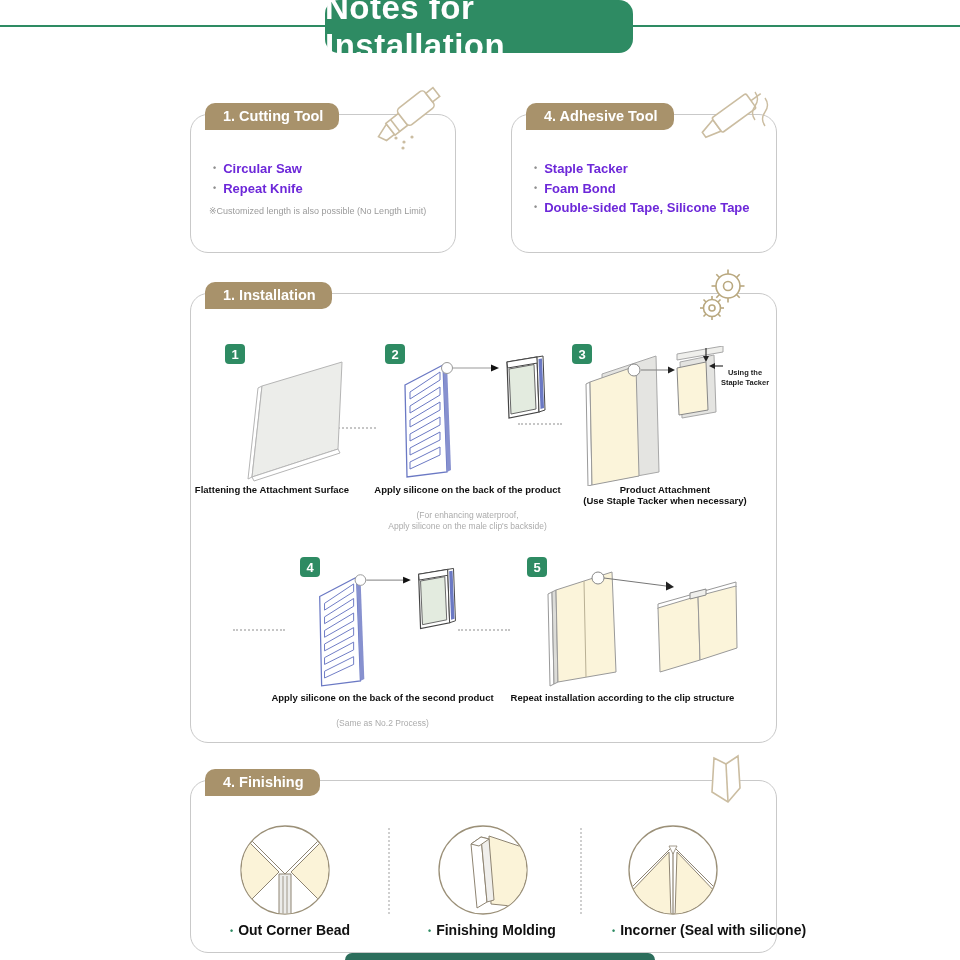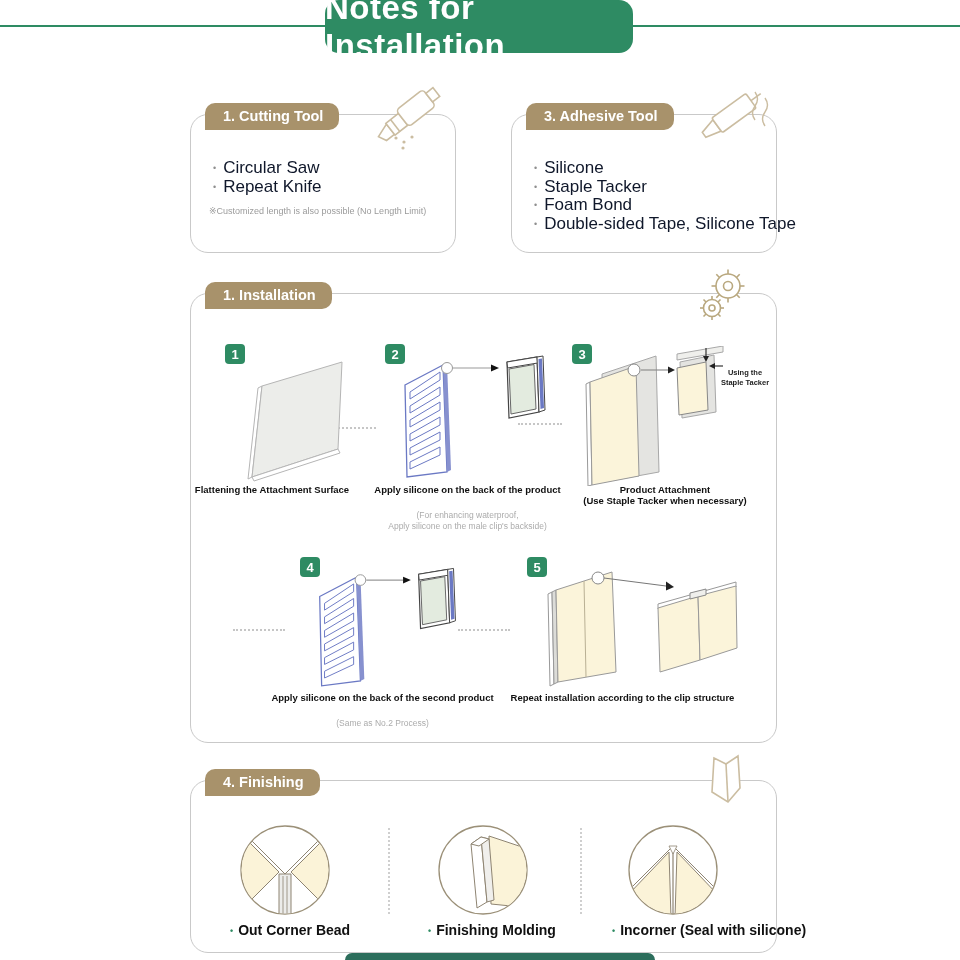--- a/index.html
+++ b/index.html
@@ -10,21 +10,21 @@
              border-radius:14px;display:flex;align-items:center;justify-content:center;z-index:2;}
   .title-box span{color:#fff;font-weight:bold;font-size:33px;letter-spacing:.5px;}
   .panel{position:absolute;border:1.5px solid #c9c9c9;border-radius:18px;background:#fff;z-index:1;}
   .badge{position:absolute;top:-12px;left:14px;background:#a8926b;color:#fff;font-weight:bold;
          font-size:14.5px;padding:5px 16px 6px 18px;border-radius:10px 10px 10px 0;z-index:3;white-space:nowrap;}
   #box1{left:190px;top:114px;width:264px;height:137px;}
   #box2{left:511px;top:114px;width:264px;height:137px;}
   #box3{left:190px;top:293px;width:585px;height:448px;}
   #box4{left:190px;top:780px;width:585px;height:171px;}
   .tool-list{position:absolute;left:22px;top:44px;margin:0;padding:0;list-style:none;}
-  .tool-list li{font-weight:normal;font-size:17px;color:#0f172a;line-height:18.5px;white-space:nowrap;}
+  .tool-list li{font-weight:bold;font-size:13px;color:#6d28d9;line-height:18.5px;white-space:nowrap;}
   .tool-list li::before{content:"•";color:#8f8f8f;font-size:9px;vertical-align:2px;margin-right:7px;}
   .note{margin-top:4px;font-size:9px;font-weight:normal;color:#9b9b9b;white-space:nowrap;}
   .step-num{position:absolute;width:20px;height:20px;background:#2e8b63;border-radius:4px;color:#fff;
             font-weight:bold;font-size:13px;display:flex;align-items:center;justify-content:center;z-index:4;}
   .illus{position:absolute;z-index:2;}
   .cap{position:absolute;font-weight:bold;font-size:9.5px;color:#101010;text-align:center;
        line-height:11px;z-index:3;}
   .sub{font-weight:normal;font-size:8.5px;color:#ababab;line-height:10.5px;margin-top:15px;}
   .dots-h{position:absolute;border-top:2px dotted #c6c6c6;z-index:1;}
   .dots-v{position:absolute;border-left:2px dotted #cfcfcf;z-index:1;}
@@ -64,23 +64,22 @@
     </g>
     <g fill="#cbbda1" stroke="none">
       <circle cx="28" cy="56" r="1.6"></circle>
         <circle cx="36" cy="60" r="1.6"></circle>
       <circle cx="44" cy="55" r="1.6"></circle>
         <circle cx="35" cy="66" r="1.6"></circle>
     </g>
   </svg>
 
   <div class="panel" id="box2">
-    <div class="badge">3. Adhesive Tool</div>
+    <div class="badge">4. Adhesive Tool</div>
     <ul class="tool-list">
-      <li>Silicone</li>
       <li>Staple Tacker</li>
       <li>Foam Bond</li>
       <li>Double-sided Tape, Silicone Tape</li>
     </ul>
   </div>
 
   <svg class="illus" style="left:693px;top:80px;width:80px;height:72px;" viewBox="0 0 80 72">
     <g transform="rotate(-36 38 34)" fill="#fff" stroke="#cbbda1" stroke-width="1.6">
       <polygon points="4,32 20,28 20,42 4,38"></polygon>
       <rect x="20" y="26" width="42" height="18" rx="2"></rect>

